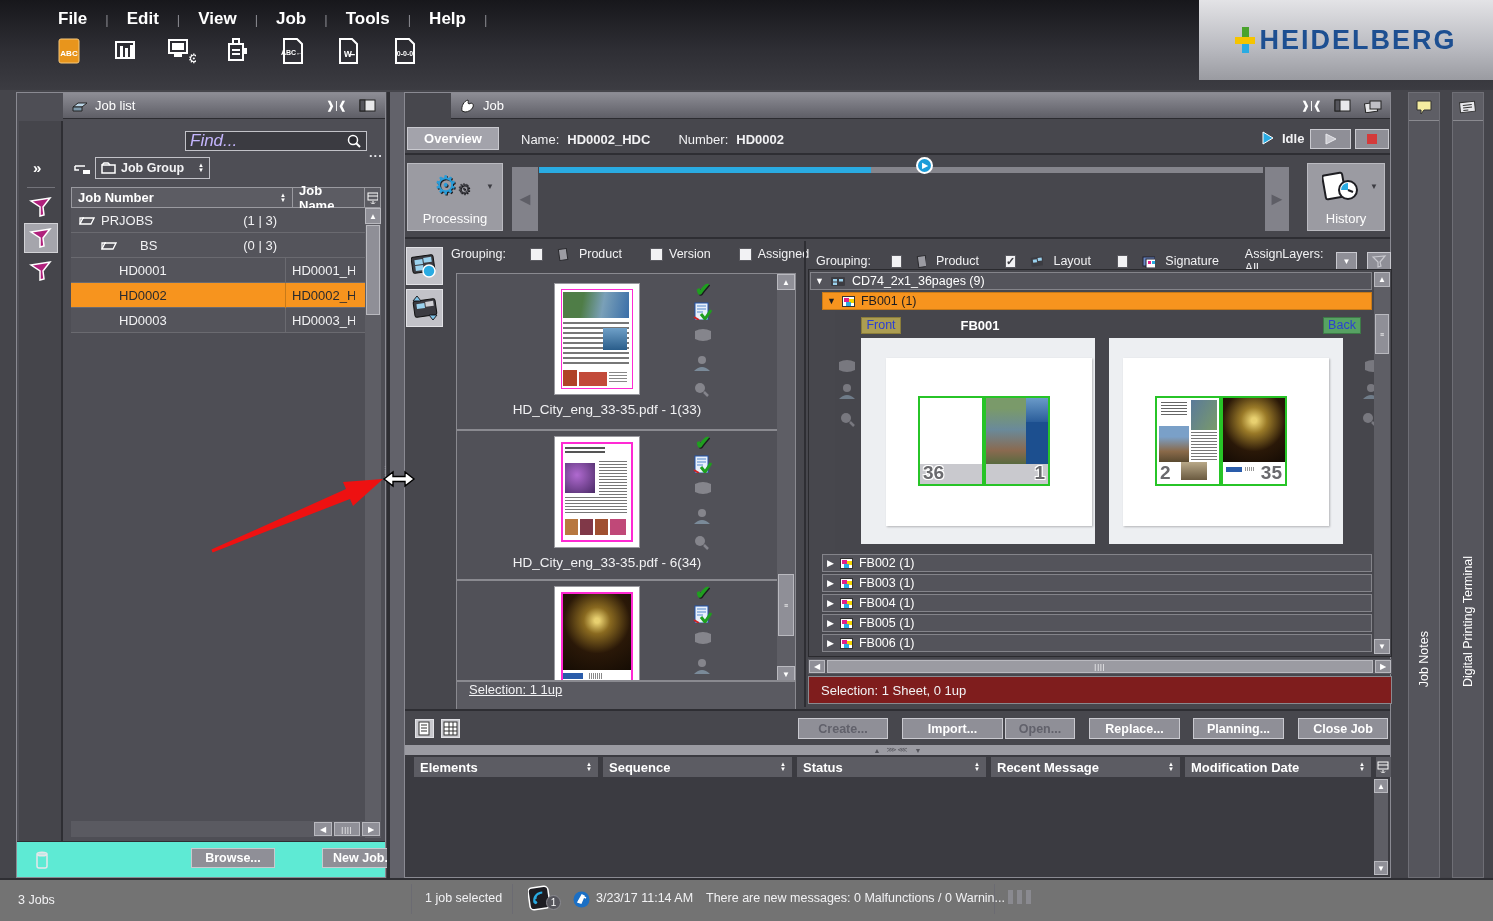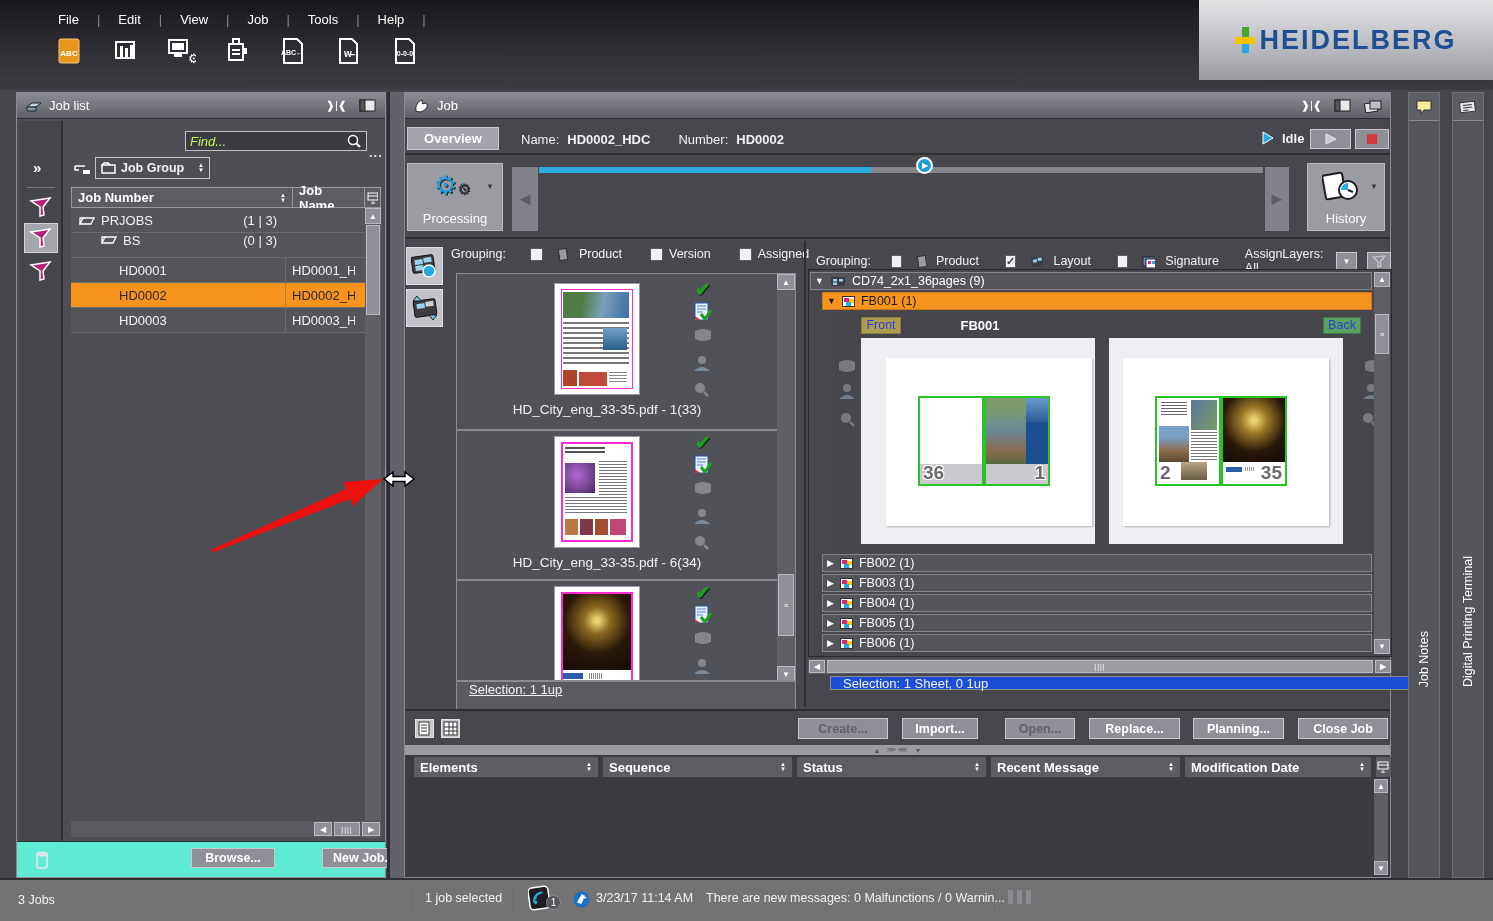--- a/index.html
+++ b/index.html
@@ -7,35 +7,35 @@
   #app {
     position:relative; width:1493px; height:921px; overflow:hidden;
     background:#45454b; font-family:"Liberation Sans", sans-serif;
     color:#f2f2f4; font-size:13px;
   }
   .abs { position:absolute; }
   
   .topbar { left:0; top:0; width:1493px; height:90px;
     background:linear-gradient(#17171b,#2e2e34 55%,#3c3c42); }
   .menu { left:48px; top:8px; height:22px; display:flex; align-items:center; gap:0; }
-  .menu .mi { color:#fff; font-weight:normal; font-size:13px; padding:2px 10px; cursor:default; }
+  .menu .mi { color:#fff; font-weight:bold; font-size:17px; padding:2px 10px; cursor:default; }
   .menu .sep { color:#86868c; padding:0 8px; }
   .tools { left:52px; top:34px; display:flex; gap:22px; align-items:center; }
   .tbtn { width:34px; height:34px; display:flex; align-items:center; justify-content:center; }
   .logo { right:0; top:0; width:294px; height:80px;
     background:linear-gradient(#e3e3e6,#b9bac0 60%,#9a9ba1);
     display:flex; align-items:center; justify-content:center; }
   .logotext { color:#1d4f91; font-weight:bold; font-size:27px; letter-spacing:2px; }
   .logocross { position:relative; width:20px; height:26px; margin-right:4px; }
   .logocross .h { position:absolute; left:0; top:10px; width:20px; height:7px; background:#f5c400; }
   .logocross .v1{ position:absolute; left:7px; top:0; width:7px; height:13px; background:#4aa32d; }
   .logocross .v2{ position:absolute; left:7px; top:13px; width:7px; height:13px; background:#29abe2; }
   
   .panel-h { background:linear-gradient(#8d8d95,#5e5e66); border-bottom:1px solid #2c2c31;
-    display:flex; align-items:center; padding:0 8px; font-size:13px; color:#fff; }
+    display:flex; align-items:center; padding:0 8px; font-size:13px; color:#fff;margin-left:46px; }
   .btn { background:#8f8f97; border:1px solid #c9c9cf; color:#fff; font-weight:bold;
     font-size:12.5px; display:flex; align-items:center; justify-content:center; cursor:pointer; }
   .btn.disabled { color:#61616b; }
   .cb { width:13px; height:13px; background:#f2f2f4; border:1px solid #5a5a60;
     display:inline-flex; align-items:center; justify-content:center;
     font-size:11px; color:#3c3c42; font-weight:bold; line-height:11px; }
   .sort { display:inline-flex; flex-direction:column; line-height:5px; font-size:6px; color:#fff; }
   .thcell { background:#5c5c63; display:flex; align-items:center; padding:0 6px;
     font-weight:bold; font-size:13px; color:#fff; }
   .scrollbtn { background:#8f8f97; border:1px solid #b9b9bf; color:#fff; display:flex;
@@ -159,21 +159,21 @@
         <svg style="margin:2px 0 0 3px" width="26" height="24">
             <path d="M3 6 L22 3 L15 12 L16 20 L12 21 L12 12 Z" fill="#b0217c" stroke="#fff" stroke-width="1.5"></path>
           </svg>
       </div>
       <svg class="abs" style="left:9px; top:138px;" width="26" height="24">
           <path d="M3 6 L22 3 L15 12 L16 20 L12 21 L12 12 Z" fill="#b0217c" stroke="#fff" stroke-width="1.5"></path>
         </svg>
     </div>
 
     <div class="abs" style="left:168px; top:38px; width:182px; height:20px; background:#3b3b41; border:1px solid #c2c2c8; display:flex; align-items:center; padding:0 4px;">
-      <span style="font-style:italic; color:#bef264; font-size:13px;">Find...</span>
+      <span style="font-style:italic; color:#c4b5fd; font-size:17px;">Find...</span>
       <svg style="margin-left:auto" width="16" height="14">
           <circle cx="7" cy="6" r="4.5" fill="#2a2a30" stroke="#fff" stroke-width="1.5"></circle>
           <line x1="10" y1="9" x2="14" y2="13" stroke="#fff" stroke-width="2"></line>
         </svg>
     </div>
     <div class="abs" style="left:352px; top:52px; color:#e6e6ea; font-weight:bold; letter-spacing:1px;">...</div>
     <svg class="abs" style="left:56px; top:70px;" width="18" height="14">
         <path d="M2 3 h10 M2 3 v4 h4 M10 9 h6" stroke="#fff" stroke-width="1.5" fill="none"></path>
         <rect x="10" y="7" width="7" height="4" fill="#fff"></rect>
       </svg>
@@ -211,21 +211,21 @@
 
     <div class="abs" style="left:54px; top:115px; width:294px; height:630px; background:#4e4e55;">
       <div style="height:25px; display:flex; align-items:center; border-bottom:1px solid #6a6a70; background:#54545b;">
         <svg width="16" height="12" style="margin-left:8px">
             <path d="M1 10 l3 -6 h11 l-3 6 z" fill="none" stroke="#fff" stroke-width="1.3"></path>
             <path d="M1 10 V4 h4" fill="none" stroke="#fff" stroke-width="1.3"></path>
           </svg>
         <span style="margin-left:6px;">PRJOBS</span>
         <span style="margin-left:auto; margin-right:88px;">(1 | 3)</span>
       </div>
-      <div style="height:25px; display:flex; align-items:flex-start; border-bottom:1px solid #6a6a70; background:#54545b;">
+      <div style="height:25px; display:flex; align-items:center; border-bottom:1px solid #6a6a70; background:#54545b;gap:17px;">
         <svg width="16" height="12" style="margin-left:30px">
             <path d="M1 10 l3 -6 h11 l-3 6 z" fill="none" stroke="#fff" stroke-width="1.3"></path>
             <path d="M1 10 V4 h4" fill="none" stroke="#fff" stroke-width="1.3"></path>
           </svg>
         <span style="margin-left:6px;">BS</span>
         <span style="margin-left:auto; margin-right:88px;">(0 | 3)</span>
       </div>
       <div style="height:25px; display:flex; align-items:center; border-bottom:1px solid #6a6a70; background:#54545b;">
         <span style="margin-left:48px; width:166px;">HD0001</span>
         <span style="width:70px; overflow:hidden; white-space:nowrap; border-left:1px solid #6a6a70; padding-left:6px; height:25px; line-height:25px;">HD0001_HDC</span>
@@ -649,36 +649,36 @@
           <div class="abs" style="left:1px; top:42px; width:14px; height:40px; background:#8f8f97; border:1px solid #b9b9bf; display:flex; align-items:center; justify-content:center; font-size:7px; color:#fff;">≡</div>
           <div class="scrollbtn abs" style="left:0; bottom:0; width:16px; height:15px;">▼</div>
         </div>
       </div>
 
       <div class="abs" style="left:2px; top:418px; width:584px; height:15px; background:#5a5a61; display:flex; gap:2px; padding:1px;">
         <div class="scrollbtn" style="width:16px;">◀</div>
         <div style="flex:1; background:#9b9ba2; border:1px solid #b9b9bf; display:flex; align-items:center; justify-content:center; font-size:7px; letter-spacing:1px; color:#fff;">||||</div>
         <div class="scrollbtn" style="width:16px;">▶</div>
       </div>
-      <div class="abs" style="left:2px; top:435px; width:584px; height:14px; background:#1d4ed8; border:1px solid #8a8a90; display:flex; align-items:center; padding-left:12px;margin-left:22px;">
+      <div class="abs" style="left:2px; top:435px; width:584px; height:28px; background:#7f1d1d; border:1px solid #8a8a90; display:flex; align-items:center; padding-left:12px;">
         <span>Selection:  1 Sheet,  0 1up</span>
       </div>
     </div>
 
     <div class="abs" style="left:0; top:616px; width:985px; height:36px; border-top:2px solid #2e2e33;">
       <div class="abs" style="left:10px; top:8px; width:19px; height:19px; background:#c9c9ce; border:1px solid #e2e2e6;"><svg width="17" height="17">
             <rect x="3" y="2" width="10" height="13" fill="#fff" stroke="#333"></rect>
             <path d="M5 5 h6 M5 8 h6 M5 11 h6" stroke="#333"></path>
           </svg></div>
       <div class="abs" style="left:36px; top:8px; width:19px; height:19px; background:#c9c9ce; border:1px solid #e2e2e6;"><svg width="17" height="17">
             <rect x="2" y="2" width="13" height="13" fill="#fff" stroke="#333"></rect>
             <path d="M2 7 h13 M2 11 h13 M7 2 v13 M11 2 v13" stroke="#333"></path>
           </svg></div>
       <div class="btn disabled abs" style="left:393px; top:7px; width:90px; height:21px;">Create...</div>
-      <div class="btn abs" style="left:497px; top:7px; width:76px; height:21px;">Import...</div>
+      <div class="btn abs" style="left:497px; top:7px; width:101px; height:21px;">Import...</div>
       <div class="btn disabled abs" style="left:600px; top:7px; width:70px; height:21px;">Open...</div>
       <div class="btn abs" style="left:684px; top:7px; width:91px; height:21px;">Replace...</div>
       <div class="btn abs" style="left:788px; top:7px; width:91px; height:21px;">Planning...</div>
       <div class="btn abs" style="left:893px; top:7px; width:90px; height:21px;">Close Job</div>
     </div>
 
     <div class="abs" style="left:0; top:652px; width:985px; height:10px; background:#9b9ba2; display:flex; align-items:center; justify-content:center; gap:6px; color:#55555c; font-size:7px;">
       <span>▲</span>
         <span style="letter-spacing:1px;">⋙⋘</span>
         <span>▼</span>

